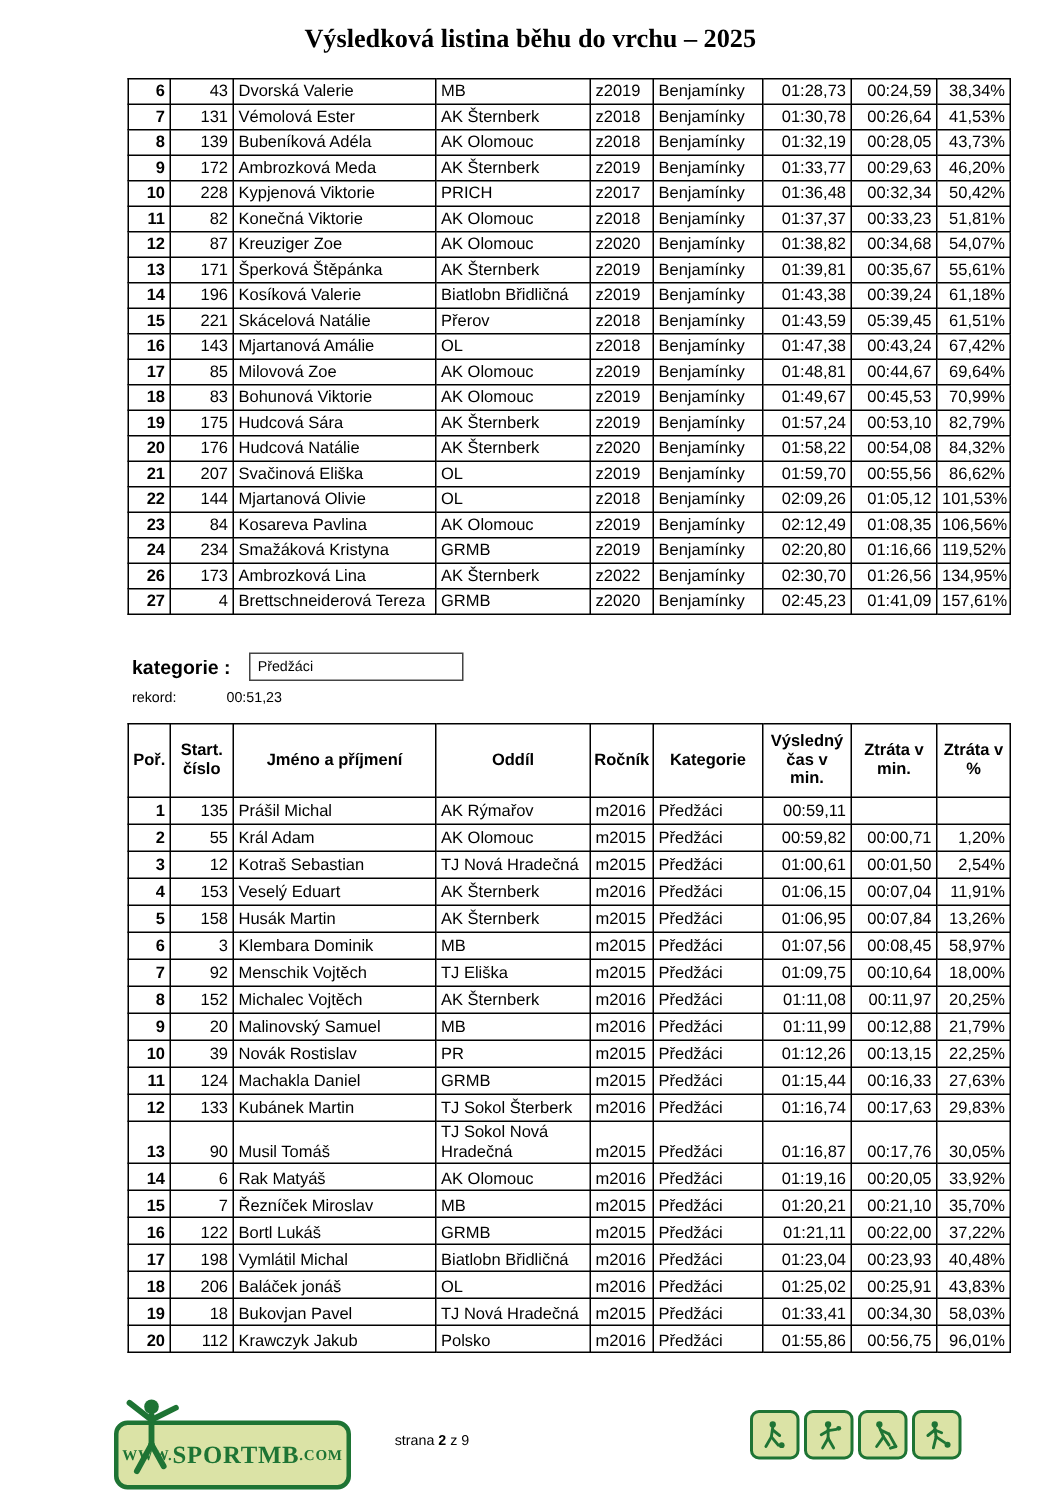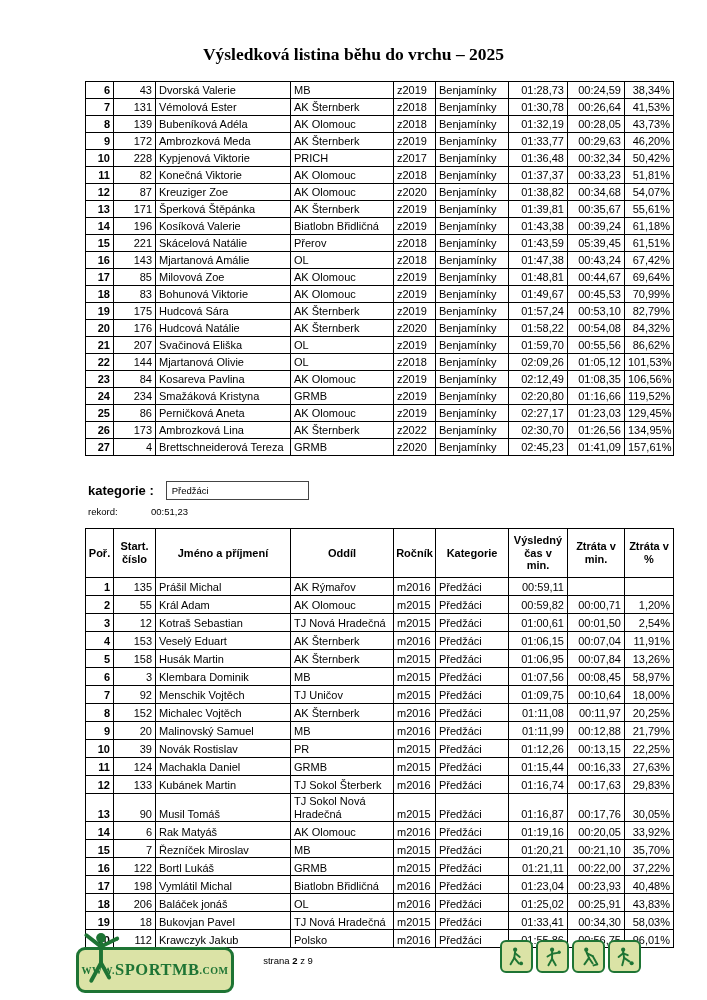--- a/index.html
+++ b/index.html
@@ -2,21 +2,21 @@
 <html><head>
 <meta charset="utf-8">
 <style>
   html,body{margin:0;padding:0;}
   body{
     width:707px;height:1000px;background:#ffffff;position:relative;
     font-family:"Liberation Sans", sans-serif;color:#000;
     -webkit-font-smoothing:antialiased;overflow:hidden;
   }
   .title{
-    padding-top:44px;text-align:center;
+    padding-top:15px;text-align:center;
     font-family:"Liberation Serif", serif;font-weight:bold;font-size:17.5px;
   }
   
   table.results{
     border-collapse:collapse;table-layout:fixed;
     width:588px;margin-left:85px;
   }
   table.results td, table.results th{
     border:1px solid #000;overflow:hidden;
     font-size:11px;line-height:1.15;
@@ -311,31 +311,20 @@
         <td class="c-bib">234</td>
         <td class="c-name">Smažáková Kristyna</td>
         <td class="c-club">GRMB</td>
         <td class="c-year">z2019</td>
         <td class="c-cat">Benjamínky</td>
         <td class="c-time">02:20,80</td>
         <td class="c-loss">01:16,66</td>
         <td class="c-pct">119,52%</td>
       </tr>
 
-      <tr>
-        <td class="c-pos">25</td>
-        <td class="c-bib">86</td>
-        <td class="c-name">Perničková Aneta</td>
-        <td class="c-club">AK Olomouc</td>
-        <td class="c-year">z2019</td>
-        <td class="c-cat">Benjamínky</td>
-        <td class="c-time">02:27,17</td>
-        <td class="c-loss">01:23,03</td>
-        <td class="c-pct">129,45%</td>
-      </tr>
 
       <tr>
         <td class="c-pos">26</td>
         <td class="c-bib">173</td>
         <td class="c-name">Ambrozková Lina</td>
         <td class="c-club">AK Šternberk</td>
         <td class="c-year">z2022</td>
         <td class="c-cat">Benjamínky</td>
         <td class="c-time">02:30,70</td>
         <td class="c-loss">01:26,56</td>
@@ -468,21 +457,21 @@
         <td class="c-cat">Předžáci</td>
         <td class="c-time">01:07,56</td>
         <td class="c-loss">00:08,45</td>
         <td class="c-pct">58,97%</td>
       </tr>
 
       <tr>
         <td class="c-pos">7</td>
         <td class="c-bib">92</td>
         <td class="c-name">Menschik Vojtěch</td>
-        <td class="c-club">TJ Uničov</td>
+        <td class="c-club">TJ Eliška</td>
         <td class="c-year">m2015</td>
         <td class="c-cat">Předžáci</td>
         <td class="c-time">01:09,75</td>
         <td class="c-loss">00:10,64</td>
         <td class="c-pct">18,00%</td>
       </tr>
 
       <tr>
         <td class="c-pos">8</td>
         <td class="c-bib">152</td>

